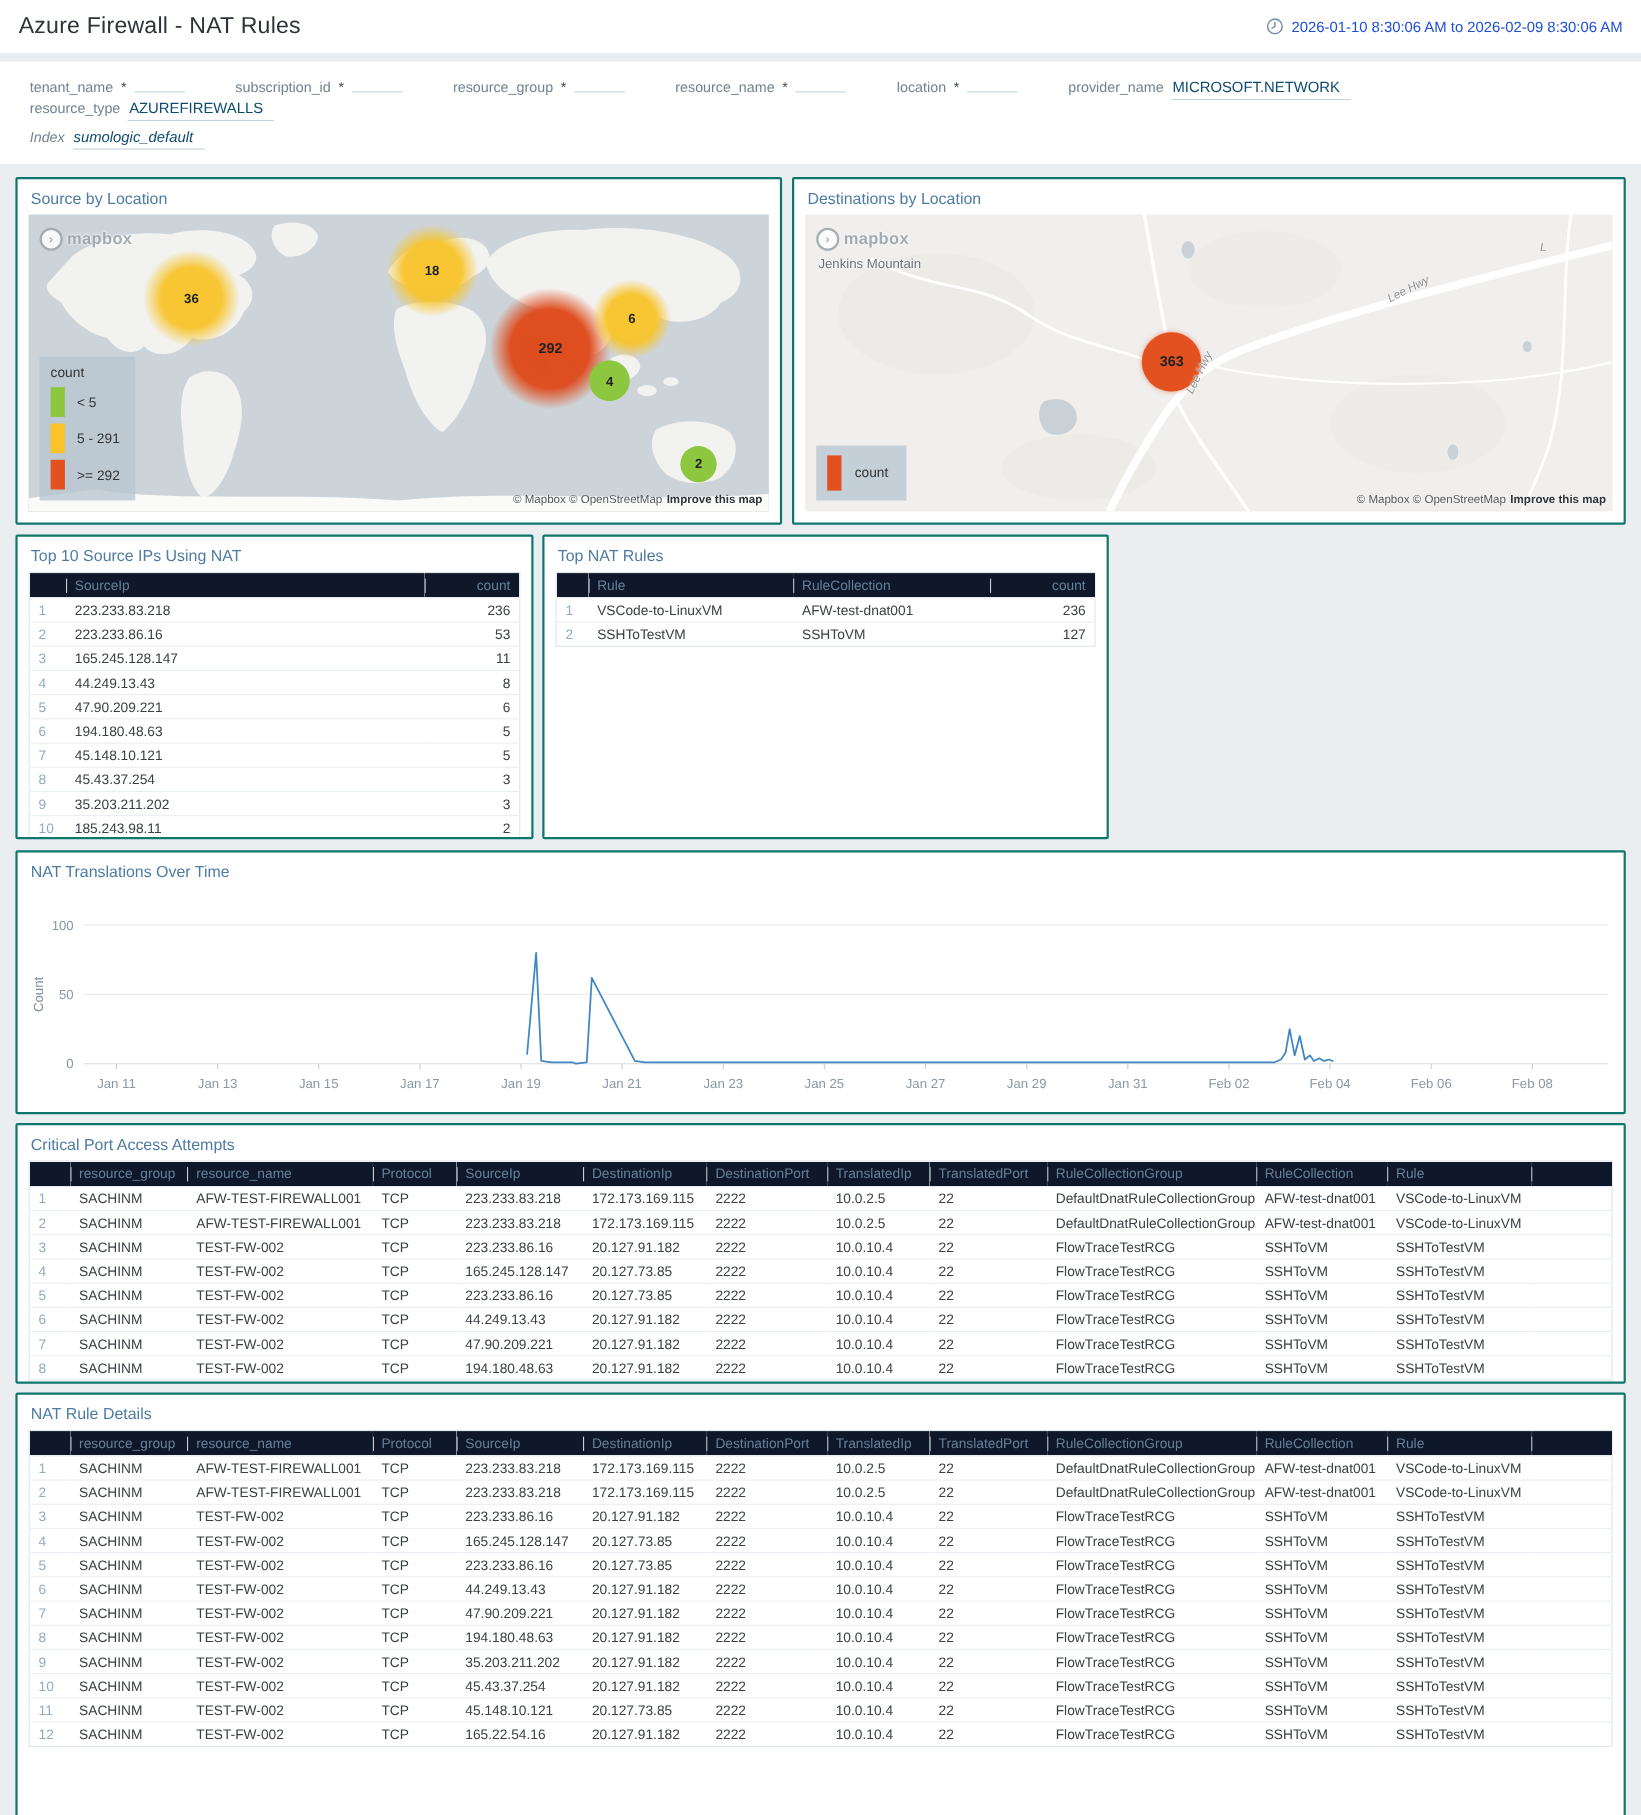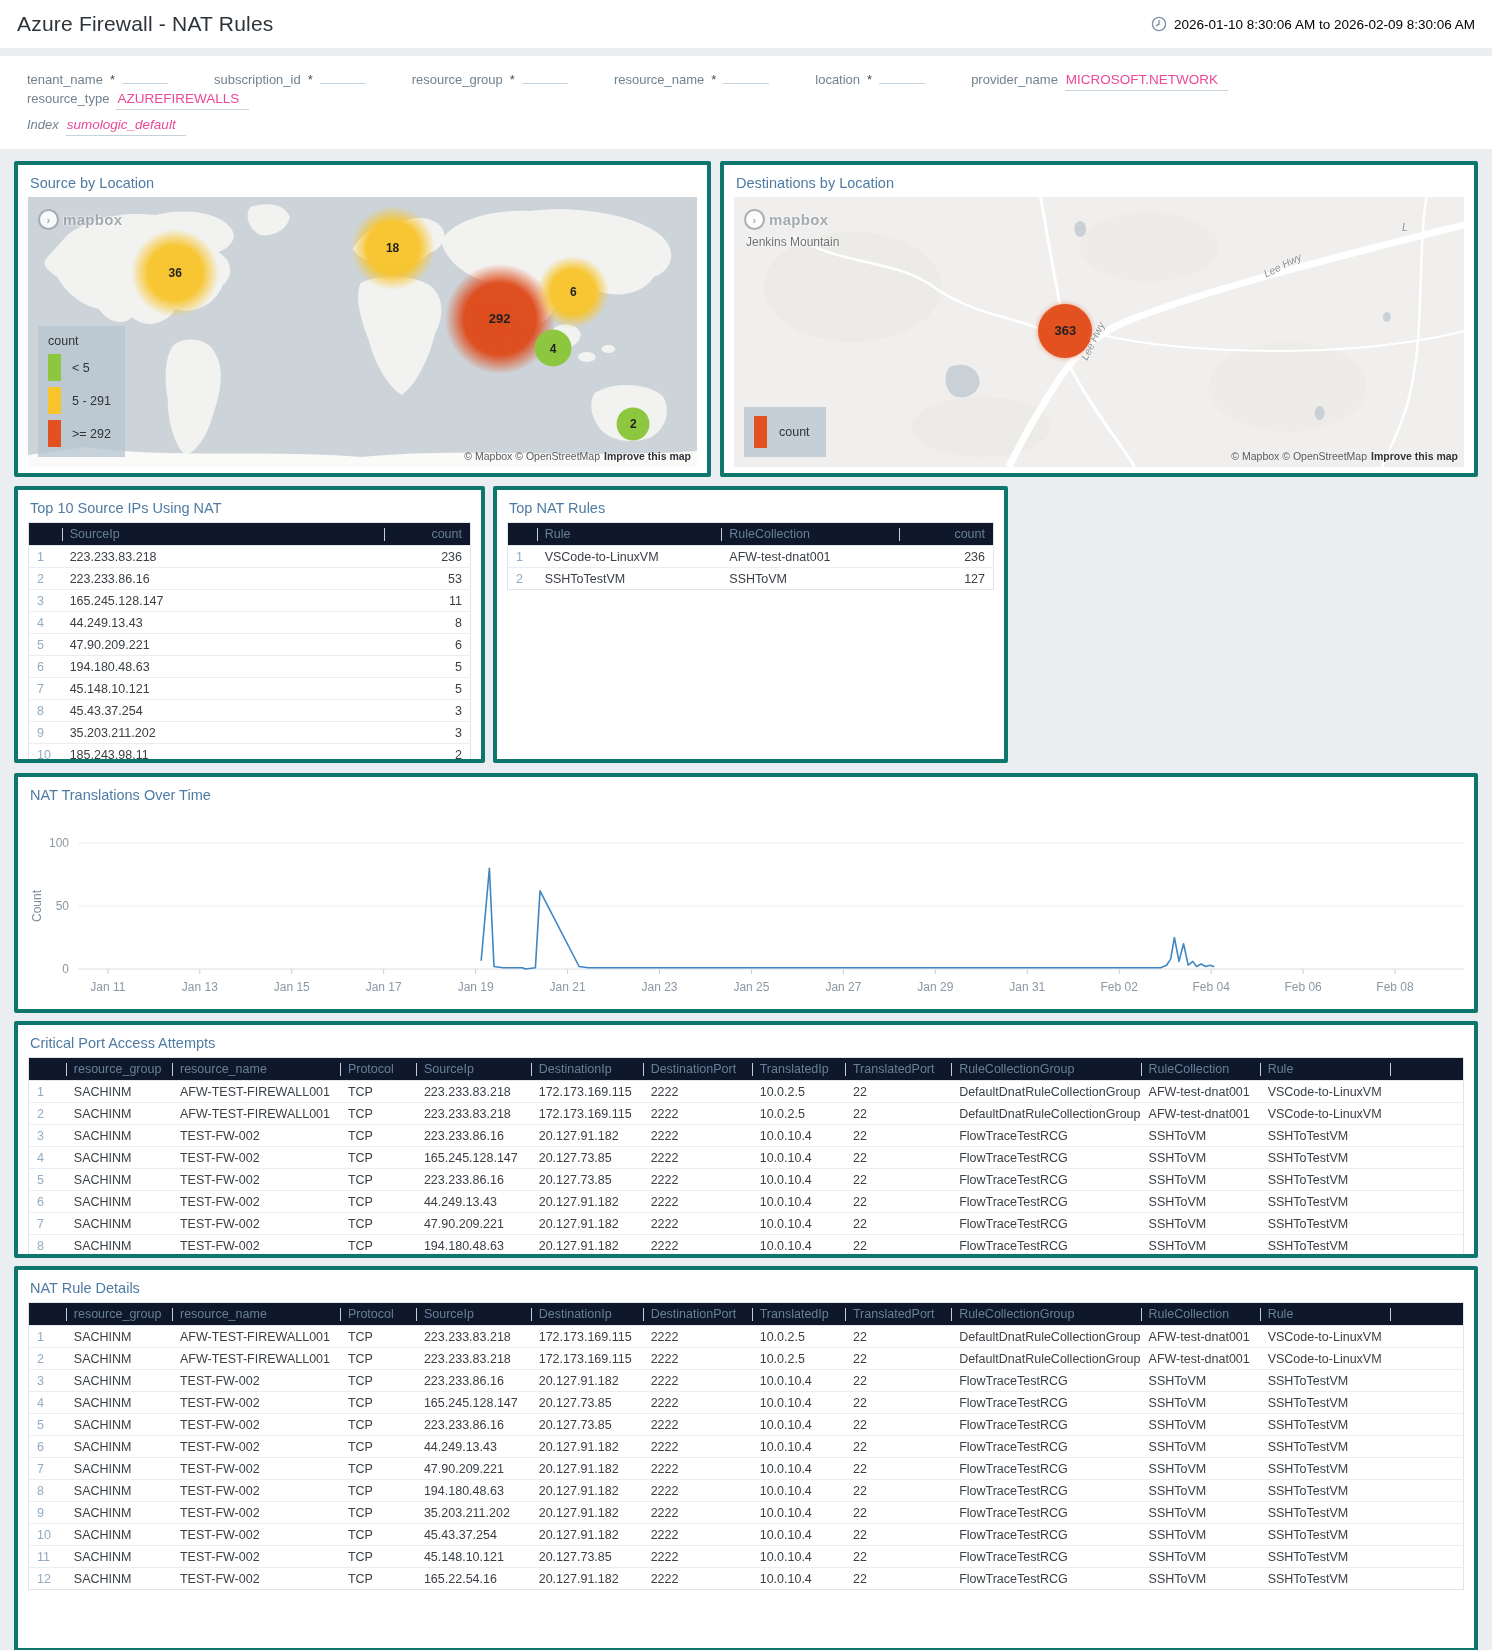--- a/index.html
+++ b/index.html
@@ -7,35 +7,35 @@
   body {
     width:1492px; height:1650px; overflow:hidden;
     background:#eaeef1;
     font-family:"Liberation Sans", sans-serif;
     color:#3b4045;
   }
   
   .topbar { background:#fff; height:48px; display:flex; align-items:center;
     justify-content:space-between; padding:0 17px;gap:22px; }
   .page-title { font-size:21px; color:#2d3338; font-weight:400; letter-spacing:.2px; }
-  .timerange { display:flex; align-items:center; gap:7px; color:#000000; font-size:13.5px;justify-content:flex-end; }
+  .timerange { display:flex; align-items:center; gap:7px; color:#1d4ed8; font-size:13.5px;justify-content:flex-end; }
   .clock { width:16px; height:16px; }
   
   .filterbar { background:#fff; margin-top:8px; padding:11px 14px 13px 27px; }
   .filter-row { display:flex; flex-wrap:wrap; align-items:baseline; }
   .filter-row + .filter-row { margin-top:7px;font-style:italic; }
   .filter { display:flex; align-items:baseline; gap:7px; margin-right:46px; font-size:13px; }
   .filter .lbl { color:#72828f; }
   .filter .req { color:#4a4f54; }
-  .filter .val { color:#ec4899; font-size:13.5px; border-bottom:1px solid #c5d3de;
+  .filter .val { color:#0c4a6e; font-size:13.5px; border-bottom:1px solid #c5d3de;
     min-width:46px; padding:0 10px 3px 1px; min-height:17px; }
   
   .content { padding:12px 14px 0; display:flex; flex-direction:column; }
   .row { display:flex; }
-  .panel { background:#fff; border:4px solid #0f766e; border-radius:2px; position:relative; overflow:hidden; }
+  .panel { background:#fff; border:2px solid #0f766e; border-radius:2px; position:relative; overflow:hidden; }
   .panel h3 { margin:0; padding:10px 12px 6px; font-size:14.5px; font-weight:400; color:#4f7ba3; }
   .r1 { height:316px; margin-bottom:9px; }
   .r1 .panel.src { width:697px; margin-right:9px; }
   .r1 .panel.dst { width:758px; }
   .r2 { height:277px; margin-bottom:10px; }
   .r2 .p-donut { width:461px; margin-right:9px; }
   .r2 .p-top10 { width:471px; margin-right:8px; }
   .r2 .p-rules { width:515px; }
   .r3 { height:240px; margin-bottom:8px; }
   .r3 .panel, .r4 .panel, .r5 .panel { width:1464px; }

